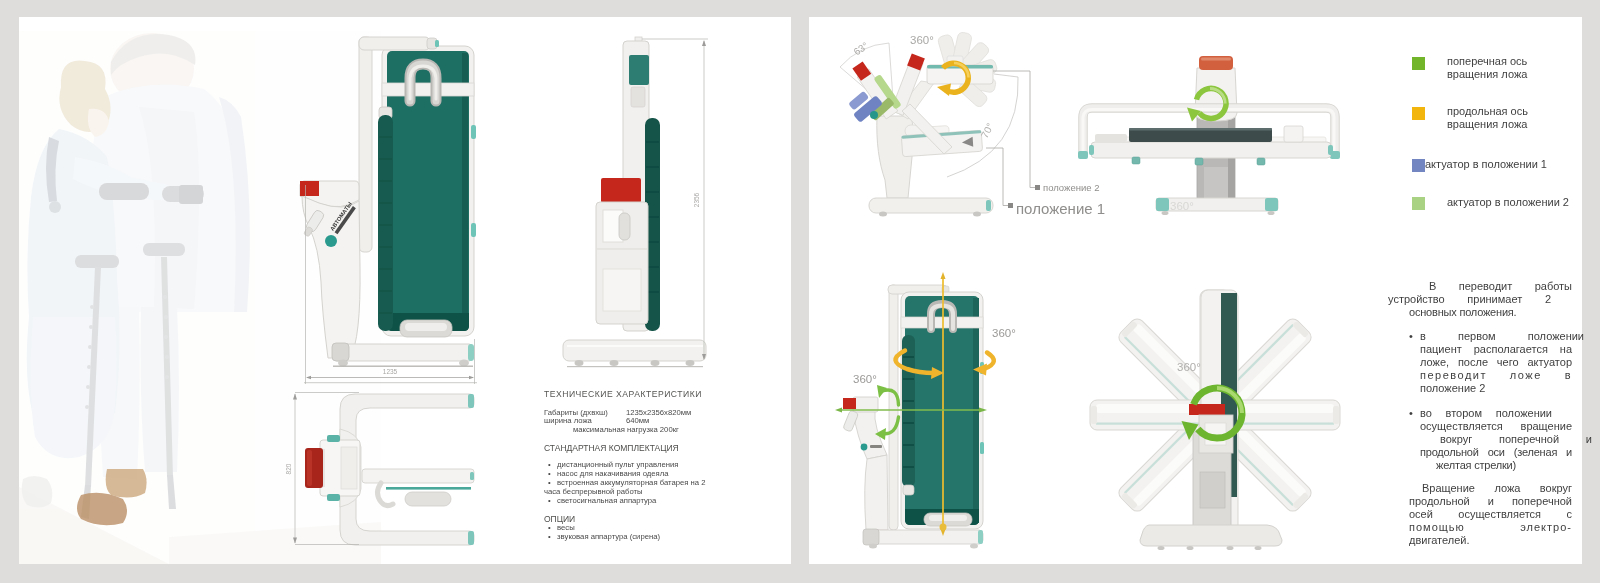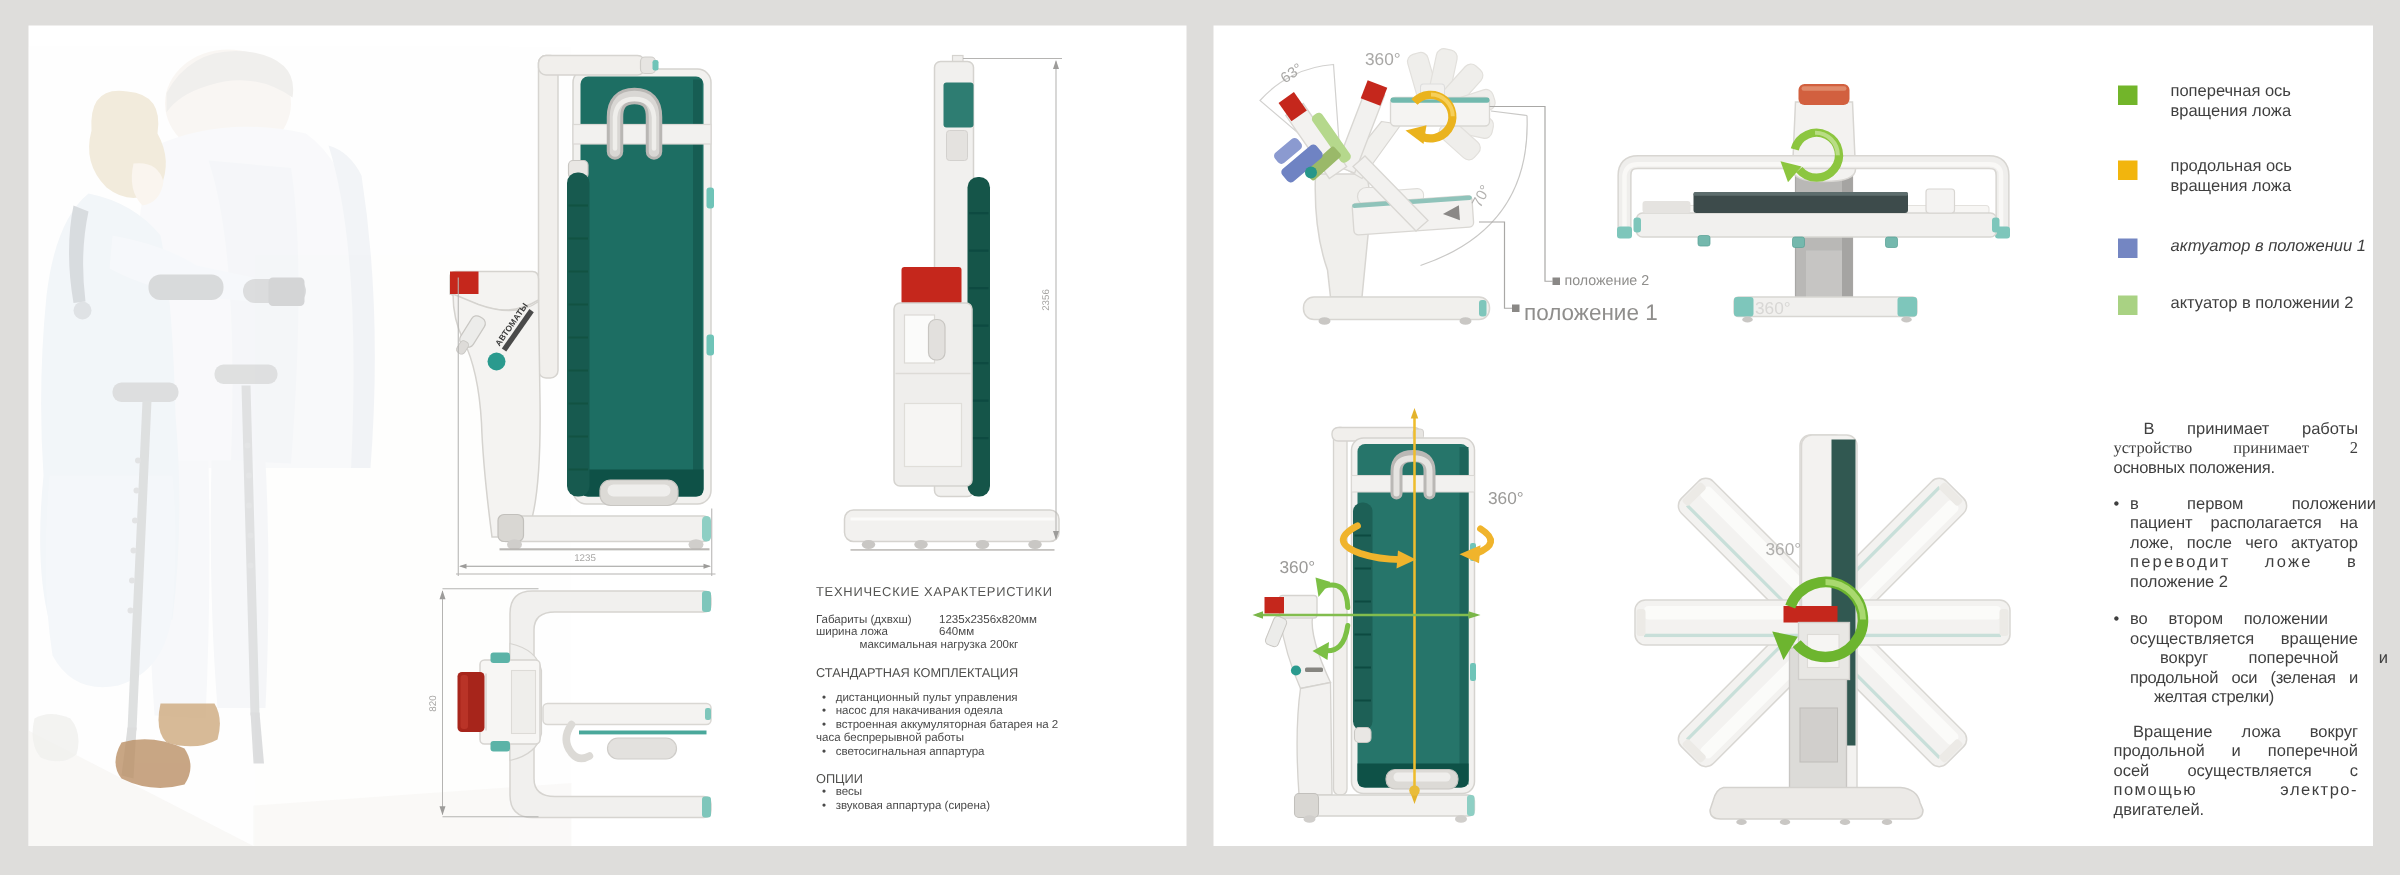--- a/index.html
+++ b/index.html
@@ -583,34 +583,34 @@
 <div style="position:absolute;left:603px;top:40px;width:13px;height:13px;background:#72b52a;"></div>
 
 <div class="ll" style="left:638px;top:38px;">поперечная ось<br>вращения ложа</div>
 
 <div style="position:absolute;left:603px;top:90px;width:13px;height:13px;background:#f2b50d;"></div>
 
 <div class="ll" style="left:638px;top:88px;">продольная ось<br>вращения ложа</div>
 
 <div style="position:absolute;left:603px;top:142px;width:13px;height:13px;background:#7486c2;"></div>
 
-<div class="ll" style="left:638px;top:141px;font-style:italic;">актуатор в положении 1</div>
+<div class="ll" style="left:616px;top:141px;">актуатор в положении 1</div>
 
 <div style="position:absolute;left:603px;top:180px;width:13px;height:13px;background:#a9d283;"></div>
 
 <div class="ll" style="left:638px;top:179px;">актуатор в положении 2</div>
 
 <div class="t" style="left:183px;top:310px;font-size:11.5px;color:#9b9a98;">360°</div>
 
 <div class="t" style="left:44px;top:356px;font-size:11.5px;color:#9b9a98;">360°</div>
 
 <div class="t" style="left:368px;top:344px;font-size:11.5px;color:#b0afad;">360°</div>
 
-<div class="jl" style="left:620px;top:263px;width:143px;">В принимает работы</div>
-<div class="jl" style="left:600px;top:276px;width:163px;font-family:Liberation Serif, serif;">устройство принимает 2</div>
+<div class="jl" style="left:620px;top:263px;width:143px;">В переводит работы</div>
+<div class="jl" style="left:579px;top:276px;width:163px;">устройство принимает 2</div>
 <div class="ll" style="left:600px;top:289px;letter-spacing:-0.2px;">основных положения.</div>
 
 <div class="ll" style="left:600px;top:313px;">•</div>
 <div class="jl" style="left:611px;top:313px;width:164px;">в первом положении</div>
 <div class="jl" style="left:611px;top:326px;width:152px;">пациент располагается на</div>
 <div class="jl" style="left:611px;top:339px;width:152px;">ложе, после чего актуатор</div>
 <div class="jl" style="left:611px;top:352px;width:152px;letter-spacing:1.5px;">переводит ложе в</div>
 <div class="ll" style="left:611px;top:365px;">положение 2</div>
 
 <div class="ll" style="left:600px;top:390px;">•</div>

